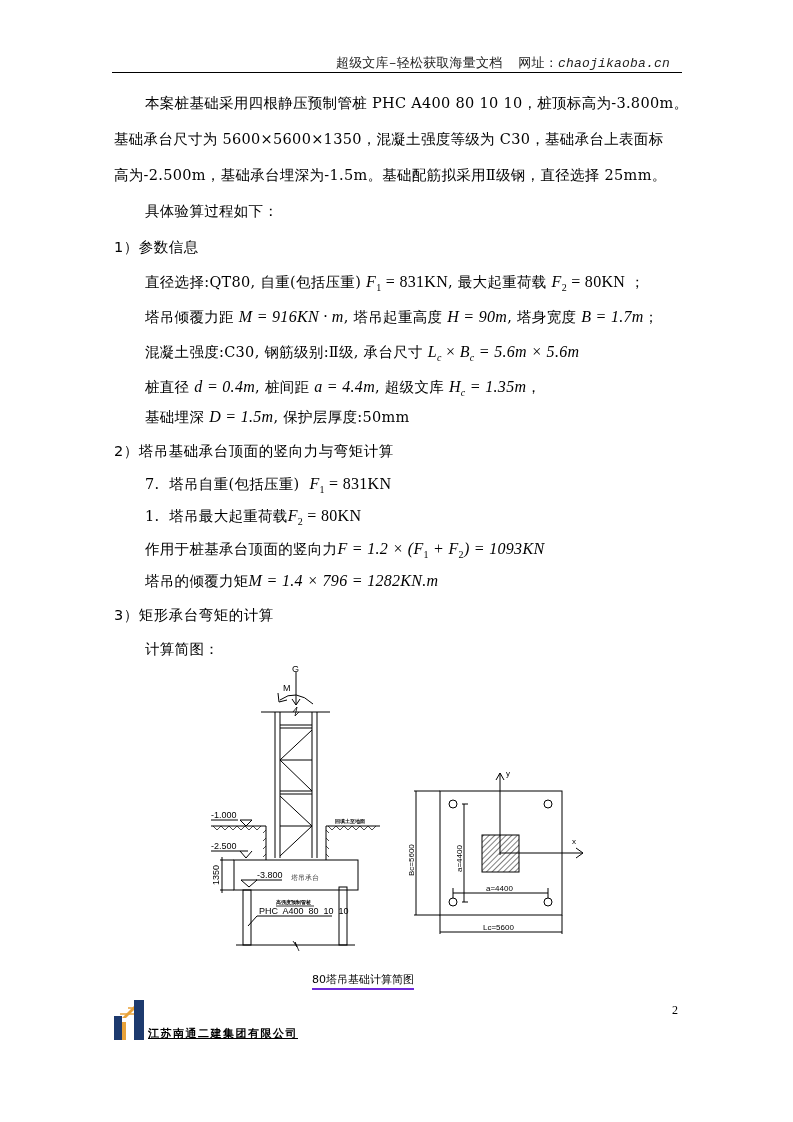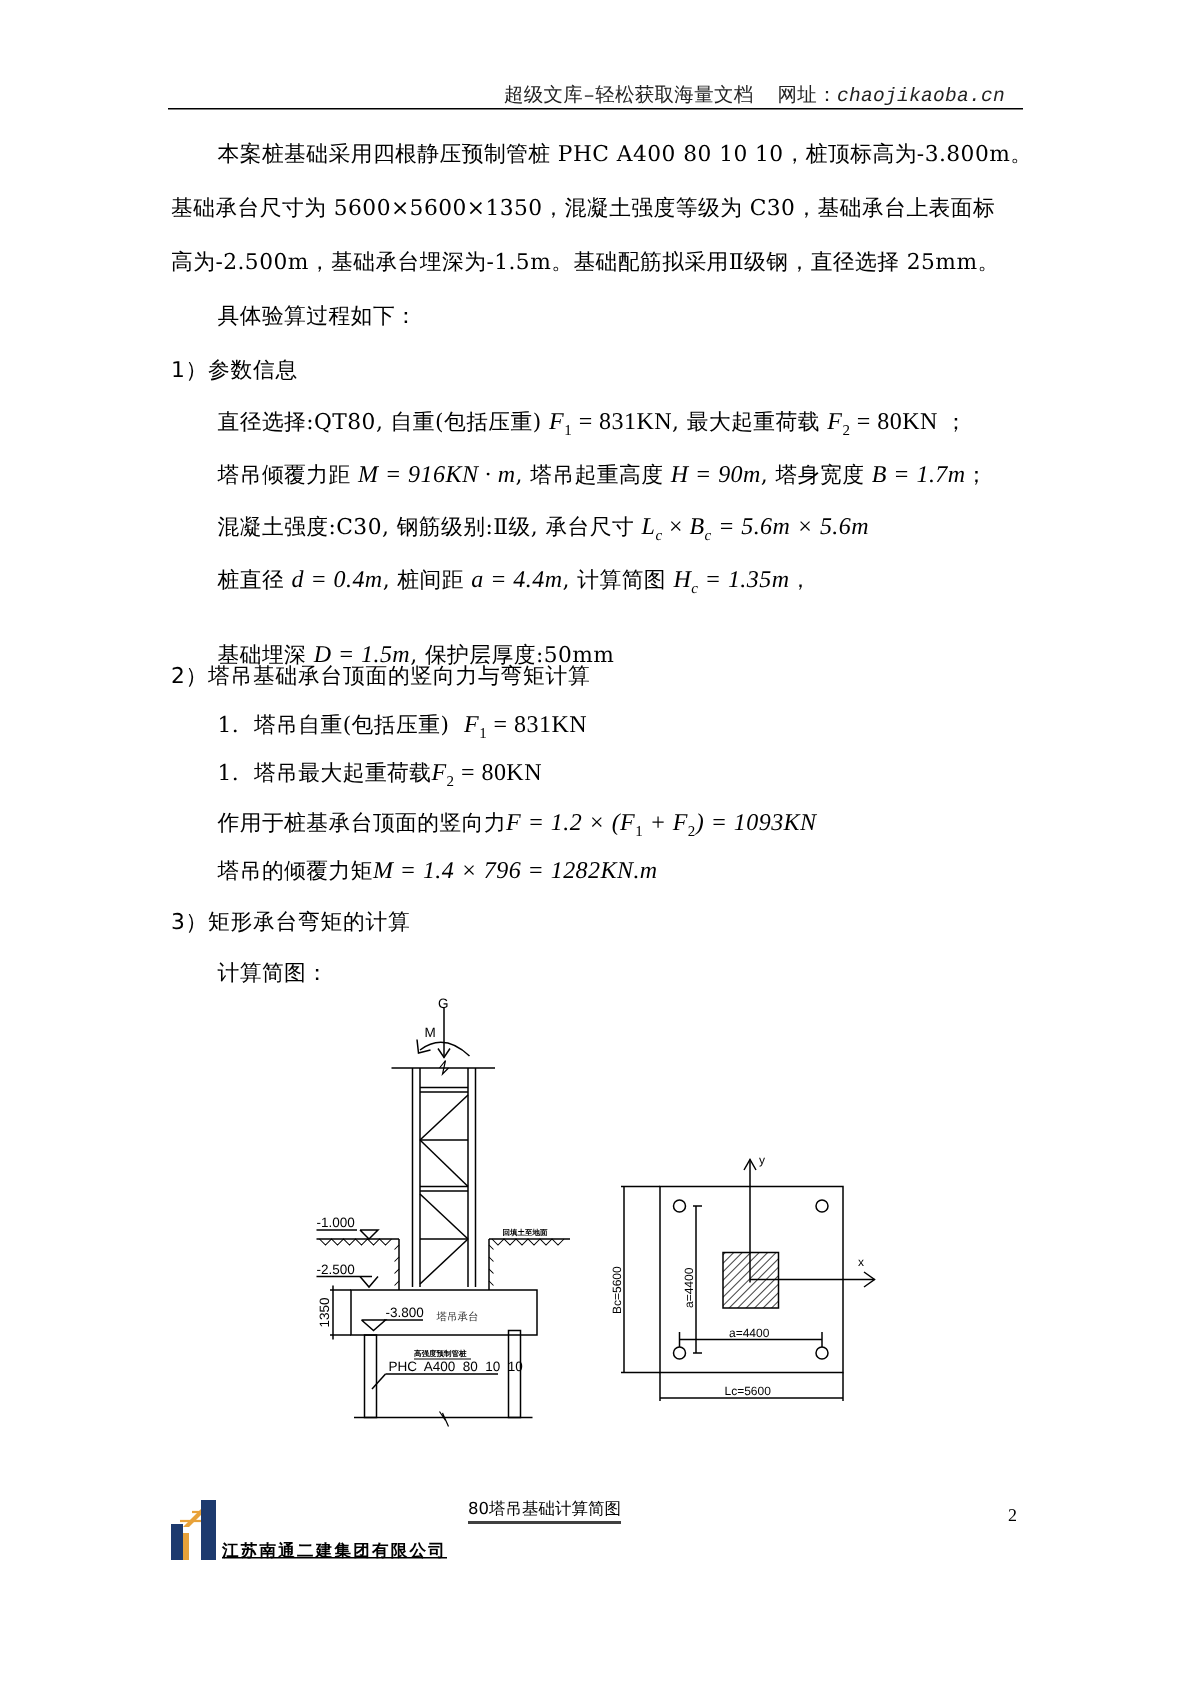--- a/index.html
+++ b/index.html
@@ -15,21 +15,21 @@
   .indent { left: 145px; }
   .h { position: absolute; left: 114px; font-size: 14.5px; line-height: 20px; white-space: nowrap;
        font-family: "DejaVu Sans", "Liberation Sans", sans-serif; letter-spacing: 0.5px; }
   .math { font-family: "Liberation Serif", serif; font-style: italic; font-size: 16px; }
   .math .n { font-style: normal; }
   sub { font-size: 10px; font-style: normal; }
   sub.i { font-style: italic; }
   .figure { position: absolute; left: 0; top: 0; }
   .caption { position: absolute; left: 312px; top: 972px; font-size: 11px;
              font-family: "DejaVu Sans", "Liberation Sans", sans-serif;
-             border-bottom: 2px solid #404040; padding-bottom: 1px; margin-top: 26px; }
+             border-bottom: 2px solid #6d28d9; padding-bottom: 1px; }
   .page-num { position: absolute; left: 672px; top: 1003px; font-size: 12px;
               font-family: "Liberation Serif", serif; }
   .logo { position: absolute; left: 114px; top: 1000px; width: 36px; height: 40px; }
   .company { position: absolute; left: 148px; top: 1026px; font-size: 11px; font-weight: bold;
              font-family: "DejaVu Sans", "Liberation Sans", sans-serif; letter-spacing: 1.5px; text-decoration: underline; }
 </style>
 </head>
 <body>
 
 <div class="header">
@@ -59,33 +59,33 @@
 </div>
 
 <div class="p indent" style="top:342px">
   <span>混凝土强度:C30, 钢筋级别:Ⅱ级, 承台尺寸</span>
   <span class="math"><span>L</span><sub class="i">c</sub><span class="n"> × </span><span>B</span><sub class="i">c</sub><span> = 5.6m × 5.6m</span></span>
 </div>
 
 <div class="p indent" style="top:377px">
   <span>桩直径</span>
   <span class="math">d = 0.4m</span><span>, 桩间距</span>
-  <span class="math">a = 4.4m</span><span>, 计算简图</span>
+  <span class="math">a = 4.4m</span><span>, 超级文库</span>
   <span class="math"><span>H</span><sub class="i">c</sub><span> = 1.35m</span></span><span>，</span>
 </div>
 
-<div class="p indent" style="top:427px">
+<div class="p indent" style="top:407px">
   <span>基础埋深</span>
   <span class="math">D = 1.5m</span><span>, 保护层厚度:50mm</span>
 </div>
 
 <div class="h" style="top:441px">2）塔吊基础承台顶面的竖向力与弯矩计算</div>
 
 <div class="p indent" style="top:474px">
-  <span style="white-space:pre">1.  塔吊自重(包括压重)  </span><span class="math"><span>F</span><sub>1</sub><span class="n"> = 831KN</span></span>
+  <span style="white-space:pre">7.  塔吊自重(包括压重)  </span><span class="math"><span>F</span><sub>1</sub><span class="n"> = 831KN</span></span>
 </div>
 
 <div class="p indent" style="top:506px">
   <span style="white-space:pre">1.  塔吊最大起重荷载</span><span class="math"><span>F</span><sub>2</sub><span class="n"> = 80KN</span></span>
 </div>
 
 <div class="p indent" style="top:539px">
   <span>作用于桩基承台顶面的竖向力</span><span class="math"><span>F = 1.2 × (F</span><sub>1</sub><span> + F</span><sub>2</sub><span>) = 1093KN</span></span>
 </div>
 

